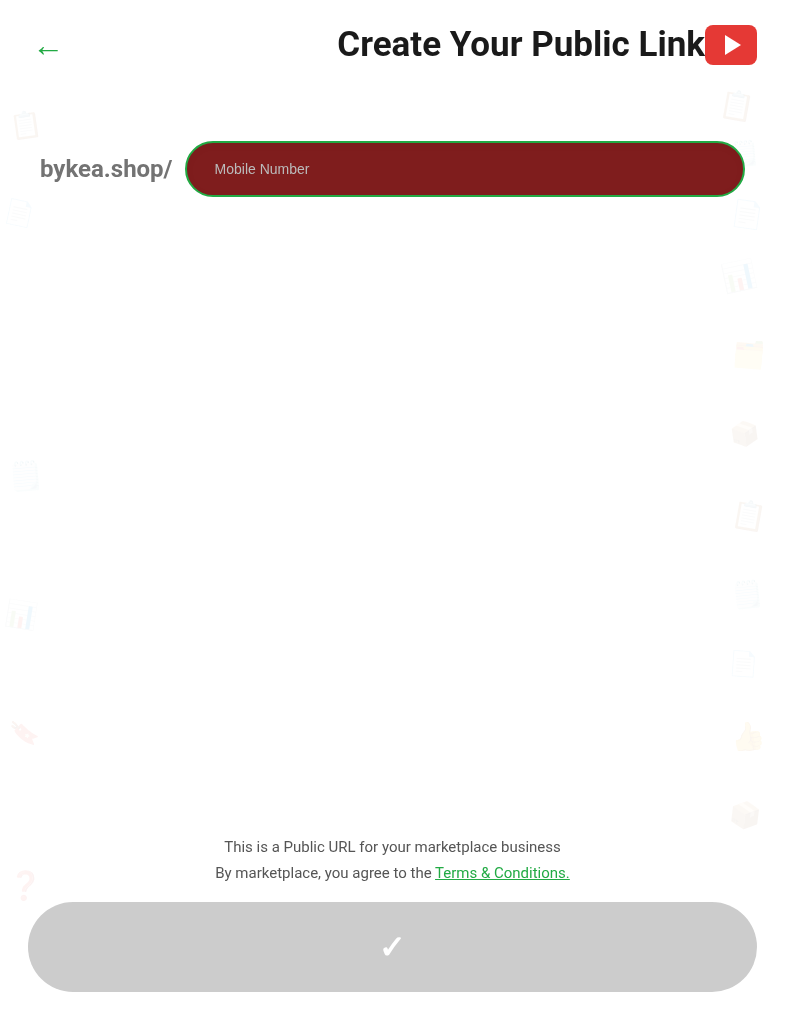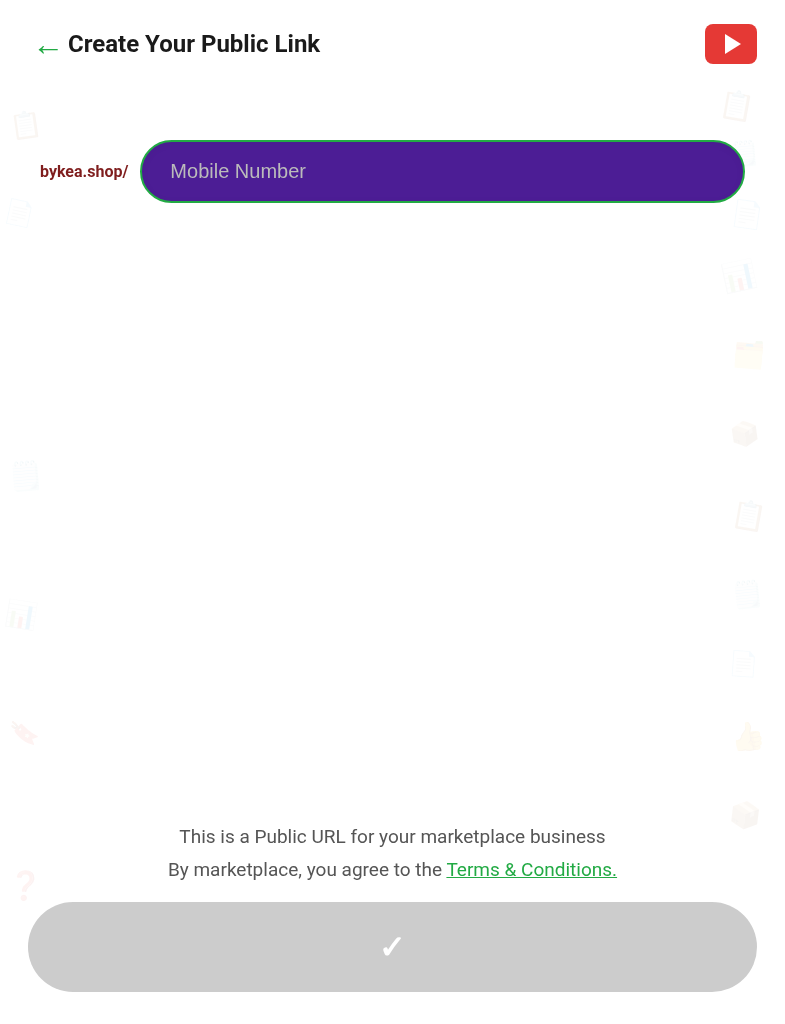--- a/index.html
+++ b/index.html
@@ -38,25 +38,25 @@
     }
 
     .back-arrow {
       color: #22aa44;
       font-size: 32px;
       font-weight: bold;
       line-height: 1;
     }
 
     .header-title {
-      font-size: 24px;
+      font-size: 35px;
       font-weight: 700;
       color: #1a1a1a;
       flex: 1;
-      text-align: left;
+      text-align: right;
     }
 
     .youtube-btn {
       background: #e53935;
       border: none;
       border-radius: 8px;
       width: 52px;
       height: 40px;
       display: flex;
       align-items: center;
@@ -80,35 +80,35 @@
       padding: 60px 40px 0 40px;
     }
 
     .input-row {
       display: flex;
       align-items: center;
       gap: 12px;
     }
 
     .domain-label {
-      font-size: 16px;
+      font-size: 24px;
       font-weight: 700;
-      color: #7f1d1d;
+      color: #737373;
       white-space: nowrap;
     }
 
     .mobile-input {
       flex: 1;
       border: 2.5px solid #22aa44;
       border-radius: 50px;
       padding: 18px 28px;
-      font-size: 20px;
+      font-size: 14px;
       color: #999;
       outline: none;
-      background: #4c1d95;
+      background: #7f1d1d;
       box-shadow: inset 0 2px 8px rgba(0,0,0,0.04);
     }
 
     .mobile-input::placeholder {
       color: #bbb;
     }
 
     
     .footer-section {
       position: absolute;
@@ -118,21 +118,21 @@
       z-index: 1;
       padding: 0 28px 32px 28px;
     }
 
     .footer-text {
       text-align: center;
       margin-bottom: 16px;
     }
 
     .footer-text p {
-      font-size: 19px;
+      font-size: 15px;
       color: #555;
       line-height: 1.7;
     }
 
     .terms-link {
       color: #22aa44;
       text-decoration: underline;
       cursor: pointer;
       margin-top: 40px;
     }

